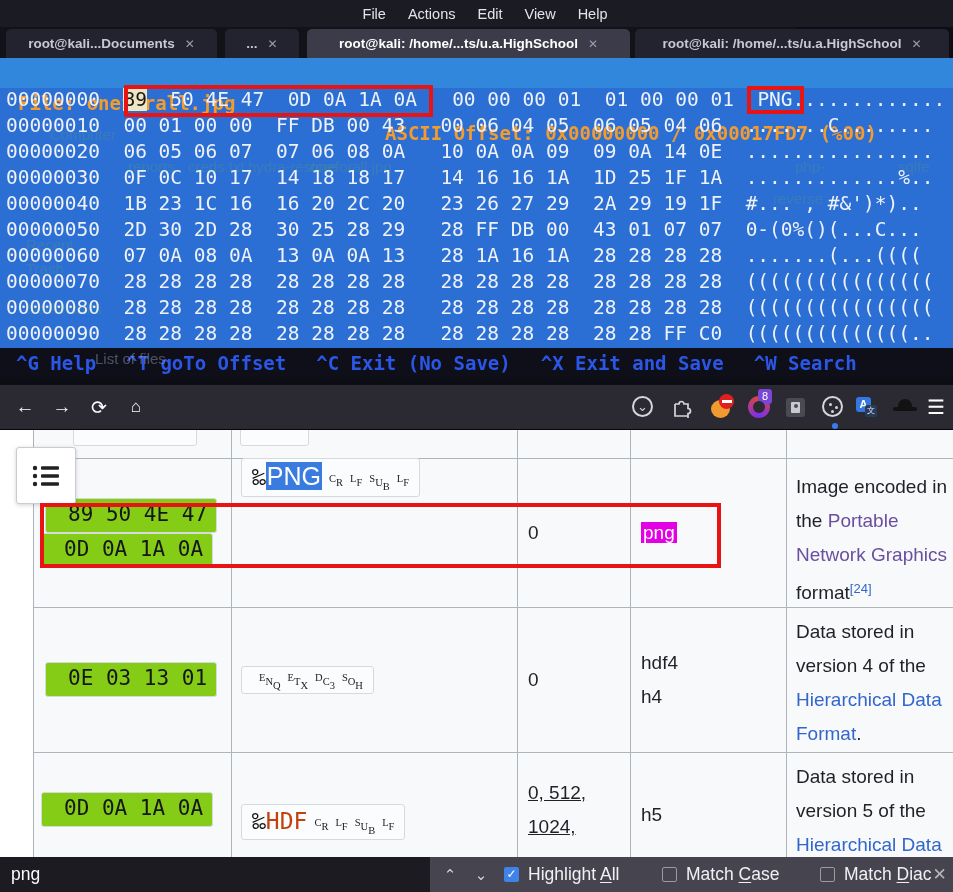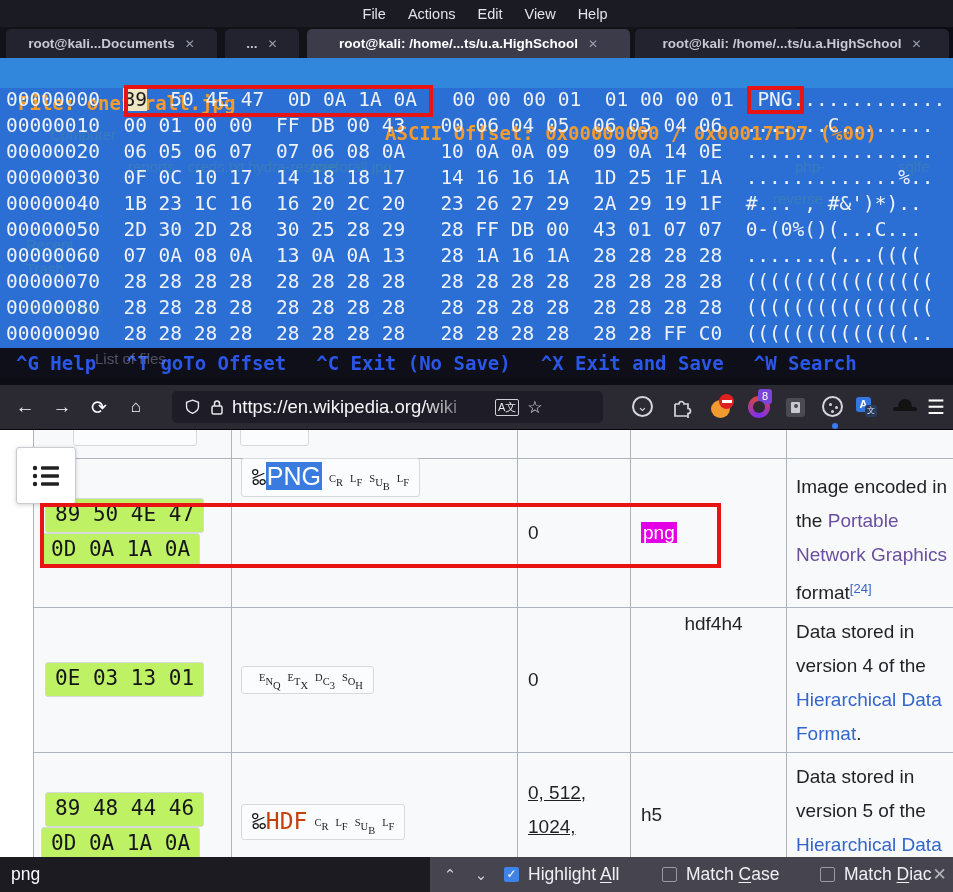--- a/index.html
+++ b/index.html
@@ -55,22 +55,22 @@
   .circle-ic{border:2px solid #d5d5dc;border-radius:50%;box-sizing:border-box;color:#d5d5dc;
              text-align:center;line-height:17px;font-size:13px;}
   .bluedot{position:absolute;left:8px;top:25px;width:6px;height:6px;border-radius:50%;background:#3a7bf0;}
 
   
   #content{position:absolute;left:0;top:430px;width:953px;height:427px;background:#fff;overflow:hidden;}
   #tablebg{position:absolute;left:33px;top:0;width:920px;height:427px;background:#f8f9fa;}
   .vline{position:absolute;top:0;width:1px;height:427px;background:#aeb4bc;}
   .hline{position:absolute;left:33px;width:920px;height:1px;background:#aeb4bc;}
   .wcell{position:absolute;box-sizing:border-box;color:#1f2126;}
-  .sigbox{display:inline-block;background:#bef264;border:1px solid #d6dade;border-radius:3px;
-          font:21px "DejaVu Sans Mono",monospace;color:#16161a;padding:1px 9px 3px 9px;line-height:29px;}
+  .sigbox{display:inline-block;background:#84cc16;border:1px solid #d6dade;border-radius:3px;
+          font:21px "DejaVu Sans Mono",monospace;color:#16161a;padding:1px 9px 3px 22px;line-height:29px;}
   .isobox{display:inline-block;background:#fbfcfd;border:1px solid #d6dade;border-radius:3px;
           padding:3px 10px 5px 10px;white-space:nowrap;}
   .permille{font:23px "DejaVu Sans Mono",monospace;color:#111;}
   .isohl{font:25px "Liberation Sans",sans-serif;background:#3a7be0;color:#fff;padding:0 1px;}
   .isotxt{font:23px "DejaVu Sans Mono",monospace;color:#c2410c;}
   .ctrlcode{display:inline-block;margin-left:7px;}
   .ctrlcode b{display:inline-block;font:10.5px "Liberation Serif",serif;font-weight:normal;color:#222;}
   .wtext{font-size:19px;line-height:34px;white-space:nowrap;}
   .lnk{color:#3366cc;}
   .vis{color:#6a4fa0;margin-top:7px;}
@@ -166,36 +166,20 @@
     </div>
     <div id="hexfooter"><span>^G Help</span><span>^T goTo Offset</span><span>^C Exit (No Save)</span><span>^X Exit and Save</span><span>^W Search</span></div>
   </div>
 
   <div id="ffbar">
     <div class="navbtn" style="left:8px;">←</div>
     <div class="navbtn" style="left:45px;">→</div>
     <div class="navbtn" style="left:82px;">⟳</div>
     <div class="navbtn" style="left:119px;font-size:17px;">⌂</div>
 
-    <div id="urlbar">
-      <span style="margin-left:12px;display:flex;">
-        <svg width="17" height="18" viewBox="0 0 20 20">
-            <path d="M10 2 L17 4.5 V10 C17 14.5 10 17.5 10 17.5 C10 17.5 3 14.5 3 10 V4.5 Z" fill="none" stroke="#e8e8ee" stroke-width="1.6"></path>
-          </svg>
-      </span>
-      <span style="margin-left:9px;display:flex;">
-        <svg width="14" height="17" viewBox="0 0 14 17">
-            <rect x="2" y="7" width="10" height="8" rx="1.5" fill="none" stroke="#e8e8ee" stroke-width="1.5"></rect>
-            <path d="M4.5 7 V4.5 a2.5 2.5 0 0 1 5 0 V7" fill="none" stroke="#e8e8ee" stroke-width="1.5"></path>
-          </svg>
-      </span>
-      <span id="urltext">https://en.wikipedia.org/wiki</span>
-      <span class="pillicon" style="border:1px solid #cfcfd8;border-radius:2px;padding:0 2px;font-size:11px;">A文</span>
-      <span class="pillicon" style="font-size:17px;">☆</span>
-    </div>
 
     <div class="exticon circle-ic" style="left:632px;width:21px;height:21px;">⌄</div>
     <div class="exticon" style="left:671px;">
       <svg width="22" height="22" viewBox="0 0 22 22">
           <path d="M4 8 h4 a2.4 2.4 0 1 1 5 0 h4 v4.5 a2.4 2.4 0 1 1 0 5 v4.5" fill="none" stroke="#d5d5dc" stroke-width="1.7"></path>
           <path d="M4 8 v12 h13" fill="none" stroke="#d5d5dc" stroke-width="1.7"></path>
         </svg>
     </div>
     <div class="exticon" style="left:711px;">
       <div style="position:absolute;left:0;top:4px;width:19px;height:18px;border-radius:50%;background:#f09a30;"></div>
@@ -258,32 +242,31 @@
         </div>
         <div class="wcell" style="left: 34px; top: 177px; width: 197px; height: 145px; display: flex; flex-direction: column; align-items: flex-start; padding-left: 11px; box-sizing: border-box; justify-content: center;">
           <div class="sigbox">0E 03 13 01</div>
         </div>
         <div class="wcell" style="left: 232px; top: 177px; width: 285px; height: 145px; display: flex; align-items: center; padding-left: 9px; box-sizing: border-box;">
           <div class="isobox"><span class="ctrlcode"><b style="transform: translateY(-3px);">E</b><b style="transform: translateY(1px);">N</b><b style="transform: translateY(5px);">Q</b></span><span class="ctrlcode"><b style="transform: translateY(-3px);">E</b><b style="transform: translateY(1px);">T</b><b style="transform: translateY(5px);">X</b></span><span class="ctrlcode"><b style="transform: translateY(-3px);">D</b><b style="transform: translateY(1px);">C</b><b style="transform: translateY(5px);">3</b></span><span class="ctrlcode"><b style="transform: translateY(-3px);">S</b><b style="transform: translateY(1px);">O</b><b style="transform: translateY(5px);">H</b></span></div>
         </div>
         <div class="wcell wtext" style="left: 518px; top: 177px; width: 112px; height: 145px; padding-left: 10px; box-sizing: border-box; display: flex; flex-direction: column; justify-content: center;">
           <div>0</div>
         </div>
-        <div class="wcell wtext" style="left: 631px; top: 177px; width: 155px; height: 145px; padding-left: 10px; box-sizing: border-box; display: flex; flex-direction: row; justify-content: center;">
+        <div class="wcell wtext" style="left: 631px; top: 177px; width: 155px; height: 145px; padding-left: 10px; box-sizing: border-box; display: flex; flex-direction: column; justify-content: center;">
           <div><span>hdf4</span></div>
           <div><span>h4</span></div>
         </div>
         <div class="wcell wtext" style="left: 787px; top: 177px; width: 333px; height: 145px; padding-left: 9px; padding-top: 8px; box-sizing: border-box;">
           <div><span>Data stored in</span></div>
           <div><span>version 4 of the</span></div>
           <div><span class="lnk">Hierarchical Data</span></div>
           <div><span class="lnk">Format</span><span>.</span></div>
         </div>
         <div class="wcell" style="left: 34px; top: 322px; width: 197px; height: 105px; display: flex; flex-direction: column; align-items: flex-start; padding-left: 11px; box-sizing: border-box; justify-content: flex-start; padding-top: 40px;">
-          <div class="sigbox">89 48 44 46</div>
           <div class="sigbox" style="margin-left: -4px;">0D 0A 1A 0A</div>
         </div>
         <div class="wcell" style="left: 232px; top: 322px; width: 285px; height: 105px; display: flex; align-items: flex-start; padding-left: 9px; box-sizing: border-box; padding-top: 52px;">
           <div class="isobox"><span class="permille">‰</span><span class="isotxt">HDF</span><span class="ctrlcode"><b style="transform: translateY(-3px);">C</b><b style="transform: translateY(1px);">R</b></span><span class="ctrlcode"><b style="transform: translateY(-3px);">L</b><b style="transform: translateY(1px);">F</b></span><span class="ctrlcode"><b style="transform: translateY(-3px);">S</b><b style="transform: translateY(1px);">U</b><b style="transform: translateY(5px);">B</b></span><span class="ctrlcode"><b style="transform: translateY(-3px);">L</b><b style="transform: translateY(1px);">F</b></span></div>
         </div>
         <div class="wcell wtext" style="left: 518px; top: 322px; width: 112px; height: 105px; padding-left: 10px; box-sizing: border-box; padding-top: 24px; text-decoration: underline;">
           <div>0, 512,</div>
           <div>1024,</div>
         </div>
         <div class="wcell wtext" style="left: 631px; top: 322px; width: 155px; height: 105px; padding-left: 10px; box-sizing: border-box; padding-top: 46px;">

